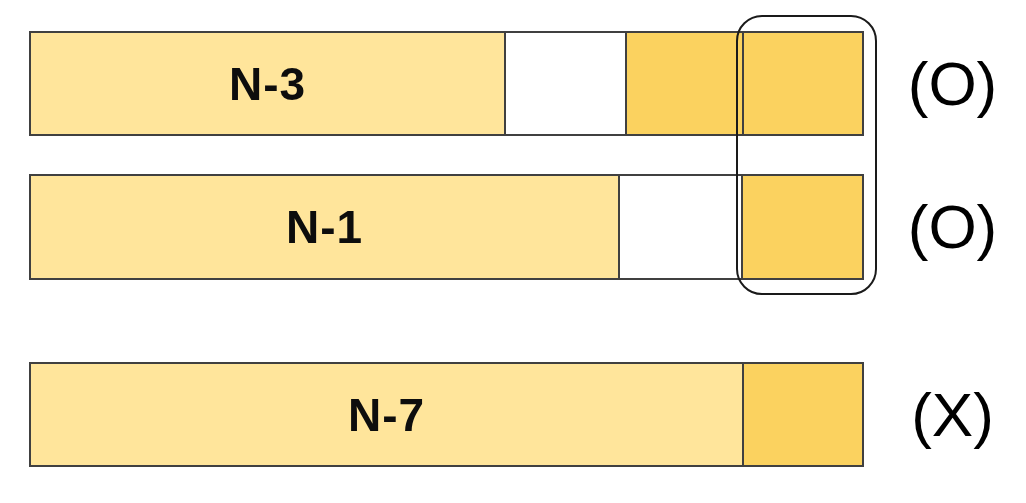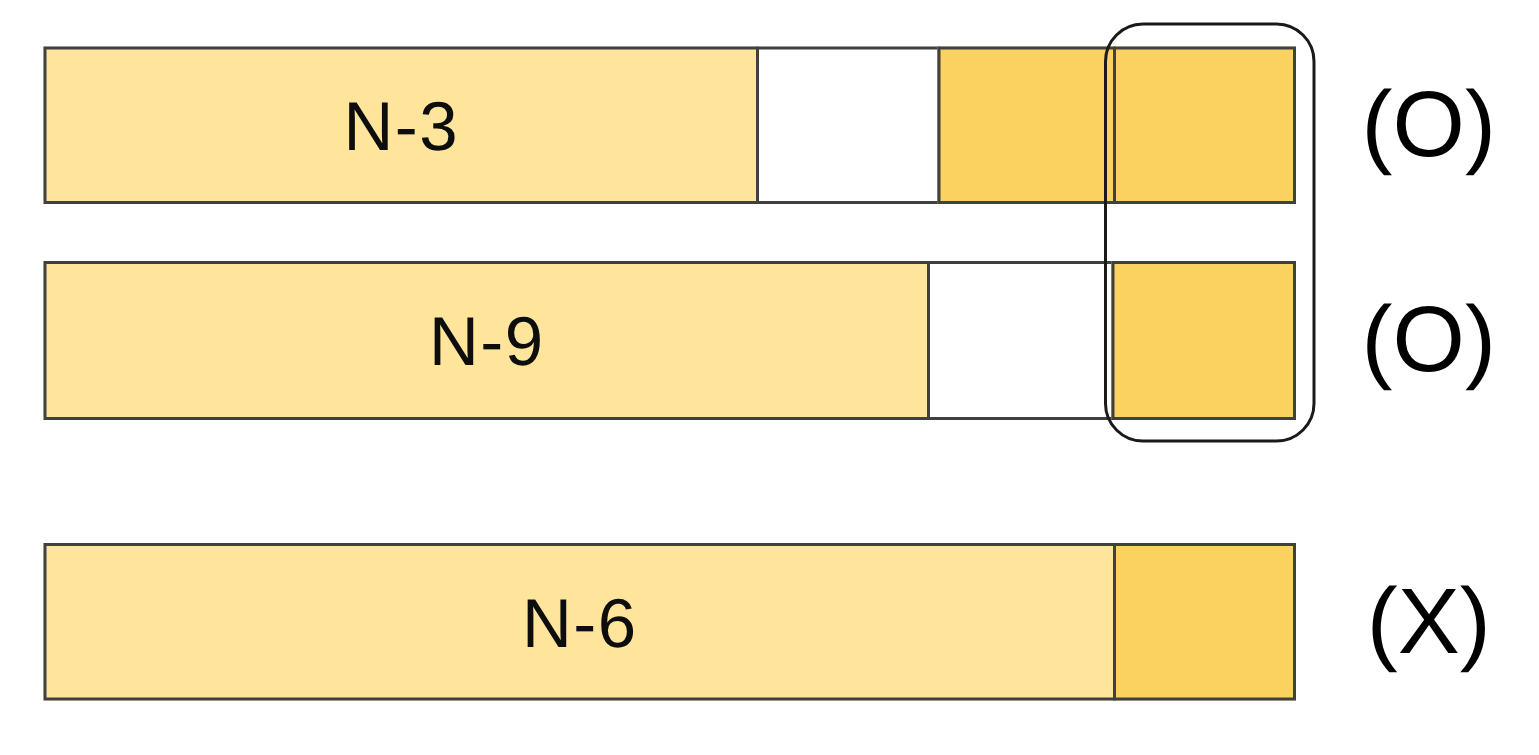--- a/index.html
+++ b/index.html
@@ -32,21 +32,21 @@
     border:2px solid var(--bar-border);
     height:100%;
     display:flex;align-items:center;justify-content:center;
   }
   .seg + .seg{margin-left:-2px;}
   .seg.light{background:var(--step-light);}
   .seg.dark{background:var(--step-dark);}
   .seg.white{background:var(--skipped);}
   .bar-label{
     font-size:46px;
-    font-weight:normal;
+    font-weight:bold;
     color:var(--text);
     letter-spacing:1px;
     line-height:1;
     user-select:none;
   }
   .mark{
     position:absolute;
     left:895px;width:115px;
     display:flex;align-items:center;justify-content:center;
     font-size:62px;
@@ -87,30 +87,30 @@
       <span class="bar-label">N-3</span>
     </div>
     <div class="seg white" style="width:123px"></div>
     <div class="seg dark" style="width:119px"></div>
     <div class="seg dark" style="width:122px"></div>
   </div>
   <div class="mark mark-n3">(O)</div>
 
   <div class="bar bar-n2">
     <div class="seg light" style="width:591px">
-      <span class="bar-label">N-9</span>
+      <span class="bar-label">N-1</span>
     </div>
     <div class="seg white" style="width:125px"></div>
     <div class="seg dark" style="width:123px"></div>
   </div>
   <div class="mark mark-n2">(O)</div>
 
   <div class="bar bar-n1">
     <div class="seg light" style="width:715px">
-      <span class="bar-label">N-6</span>
+      <span class="bar-label">N-7</span>
     </div>
     <div class="seg dark" style="width:122px"></div>
   </div>
   <div class="mark mark-n1">(X)</div>
 
   <div class="callout-box"></div>
 
 </div>
 
 </body></html>

